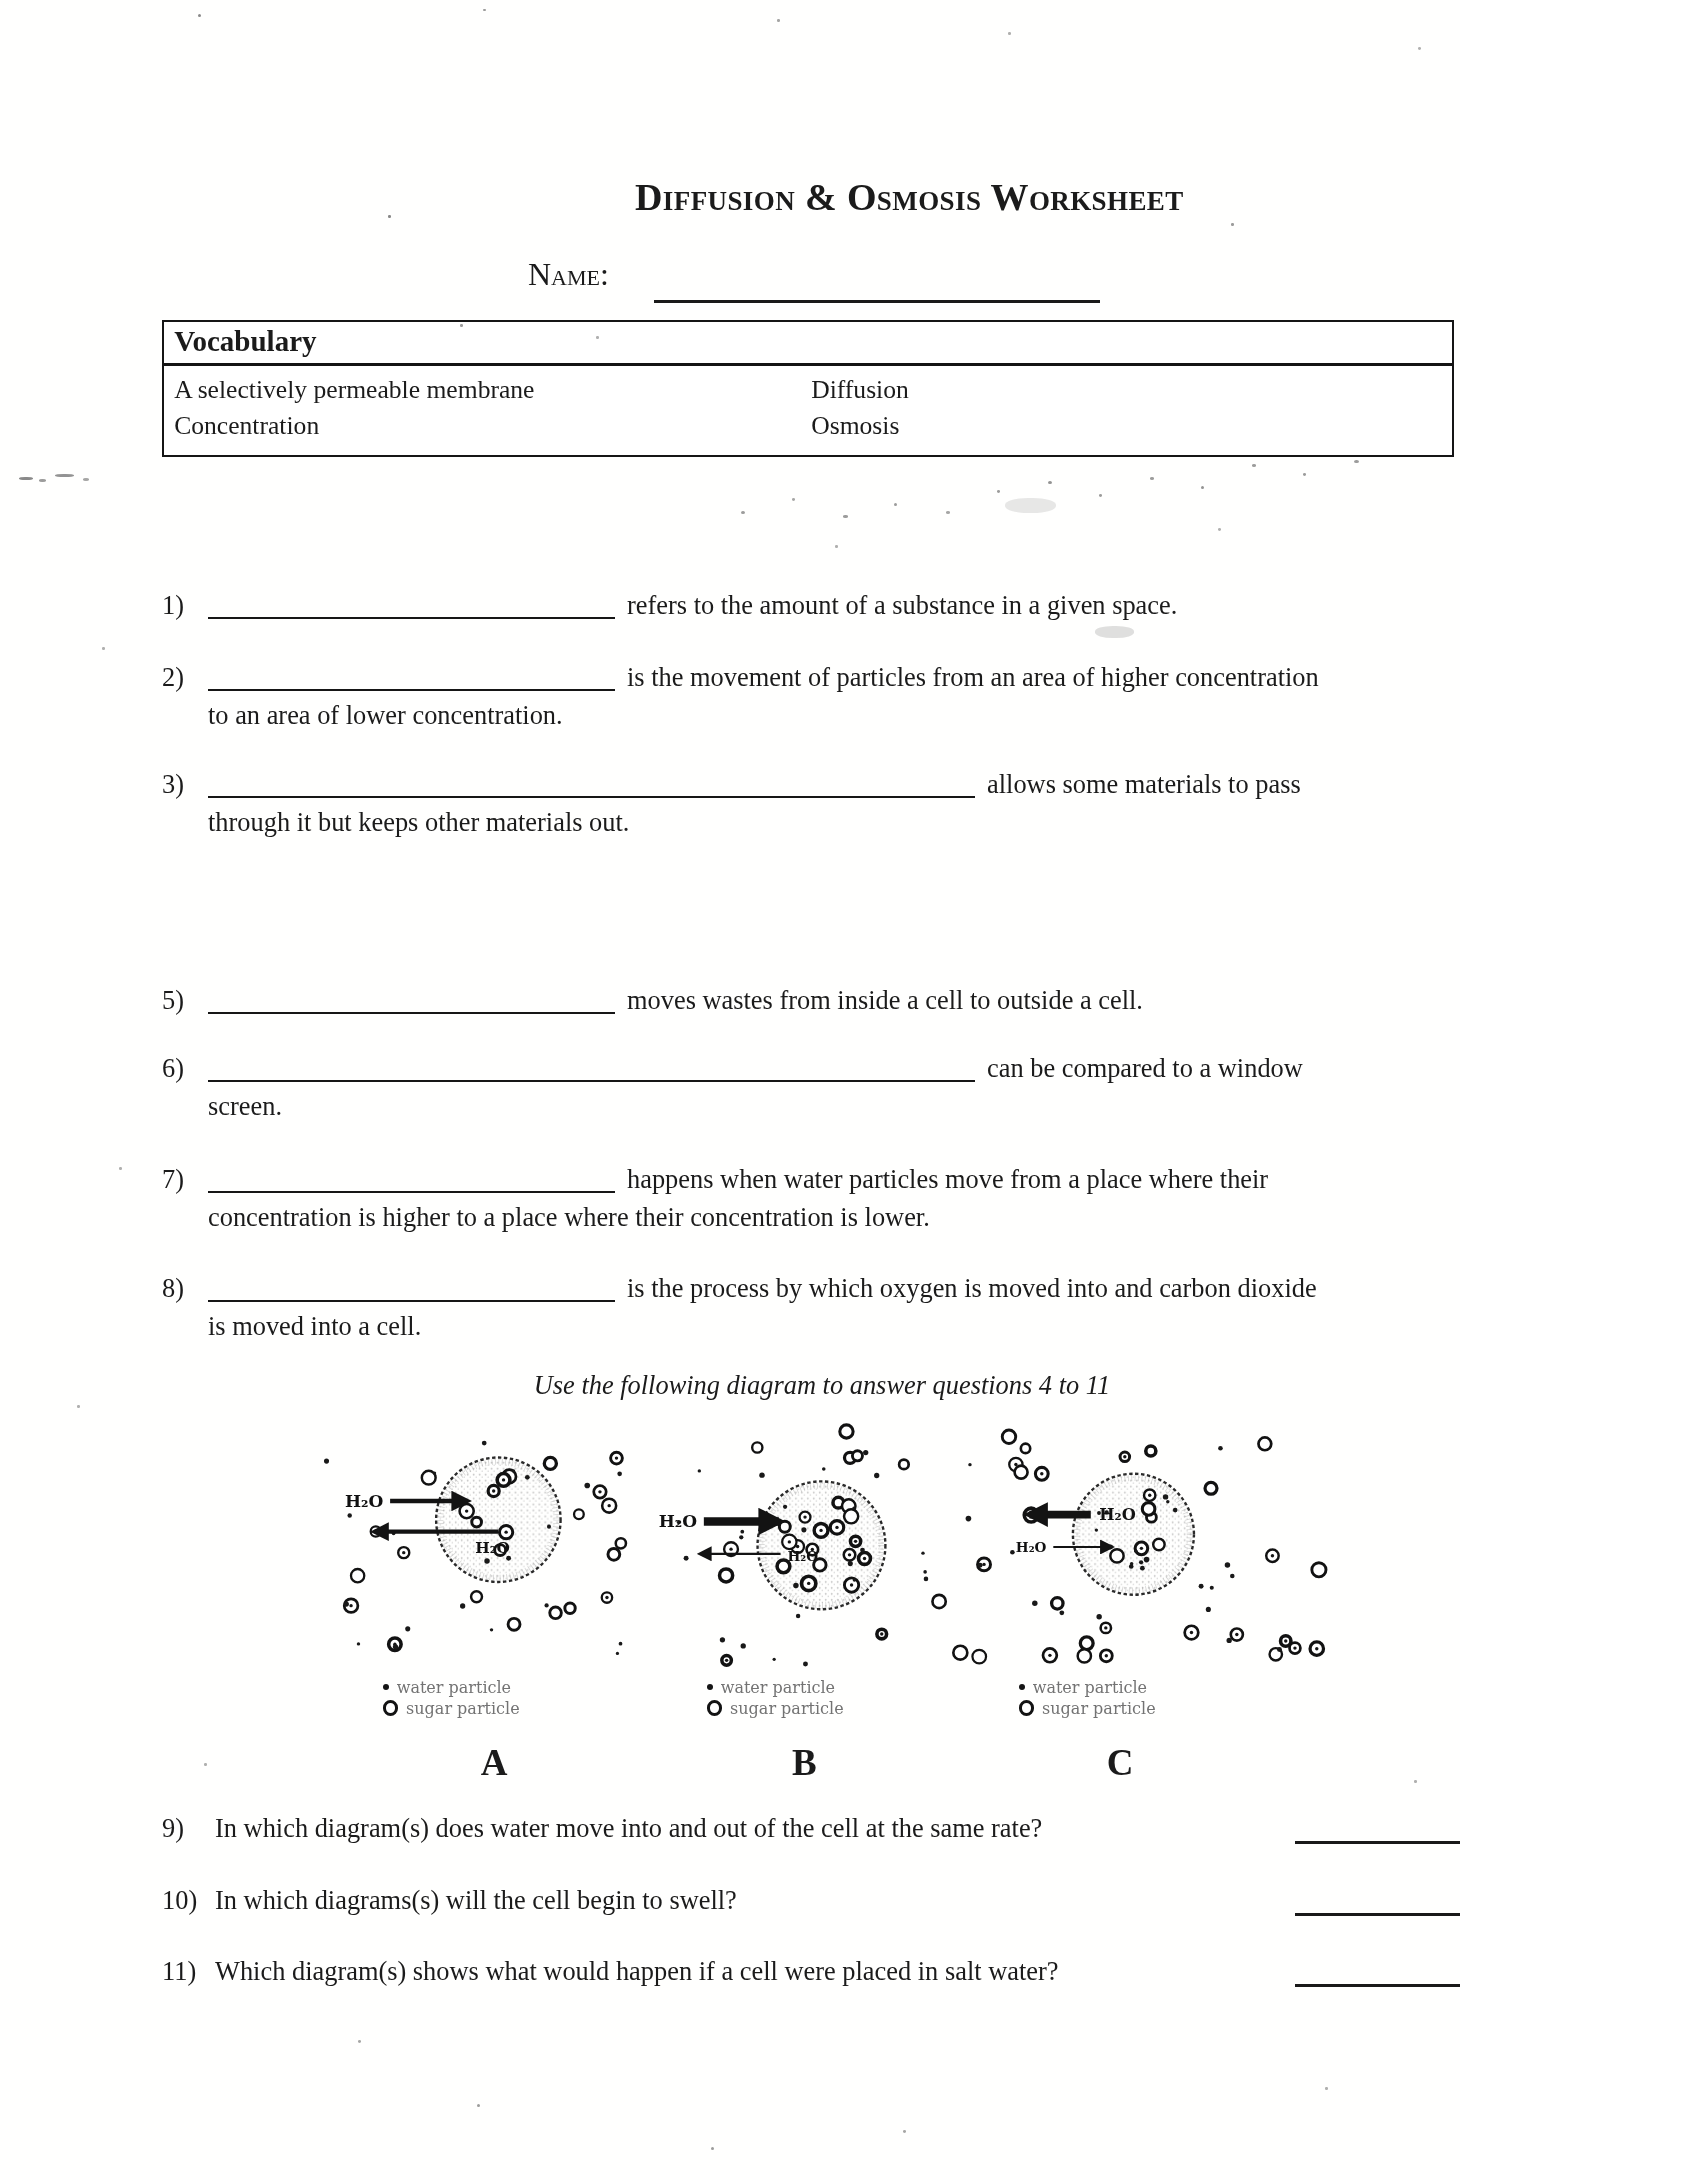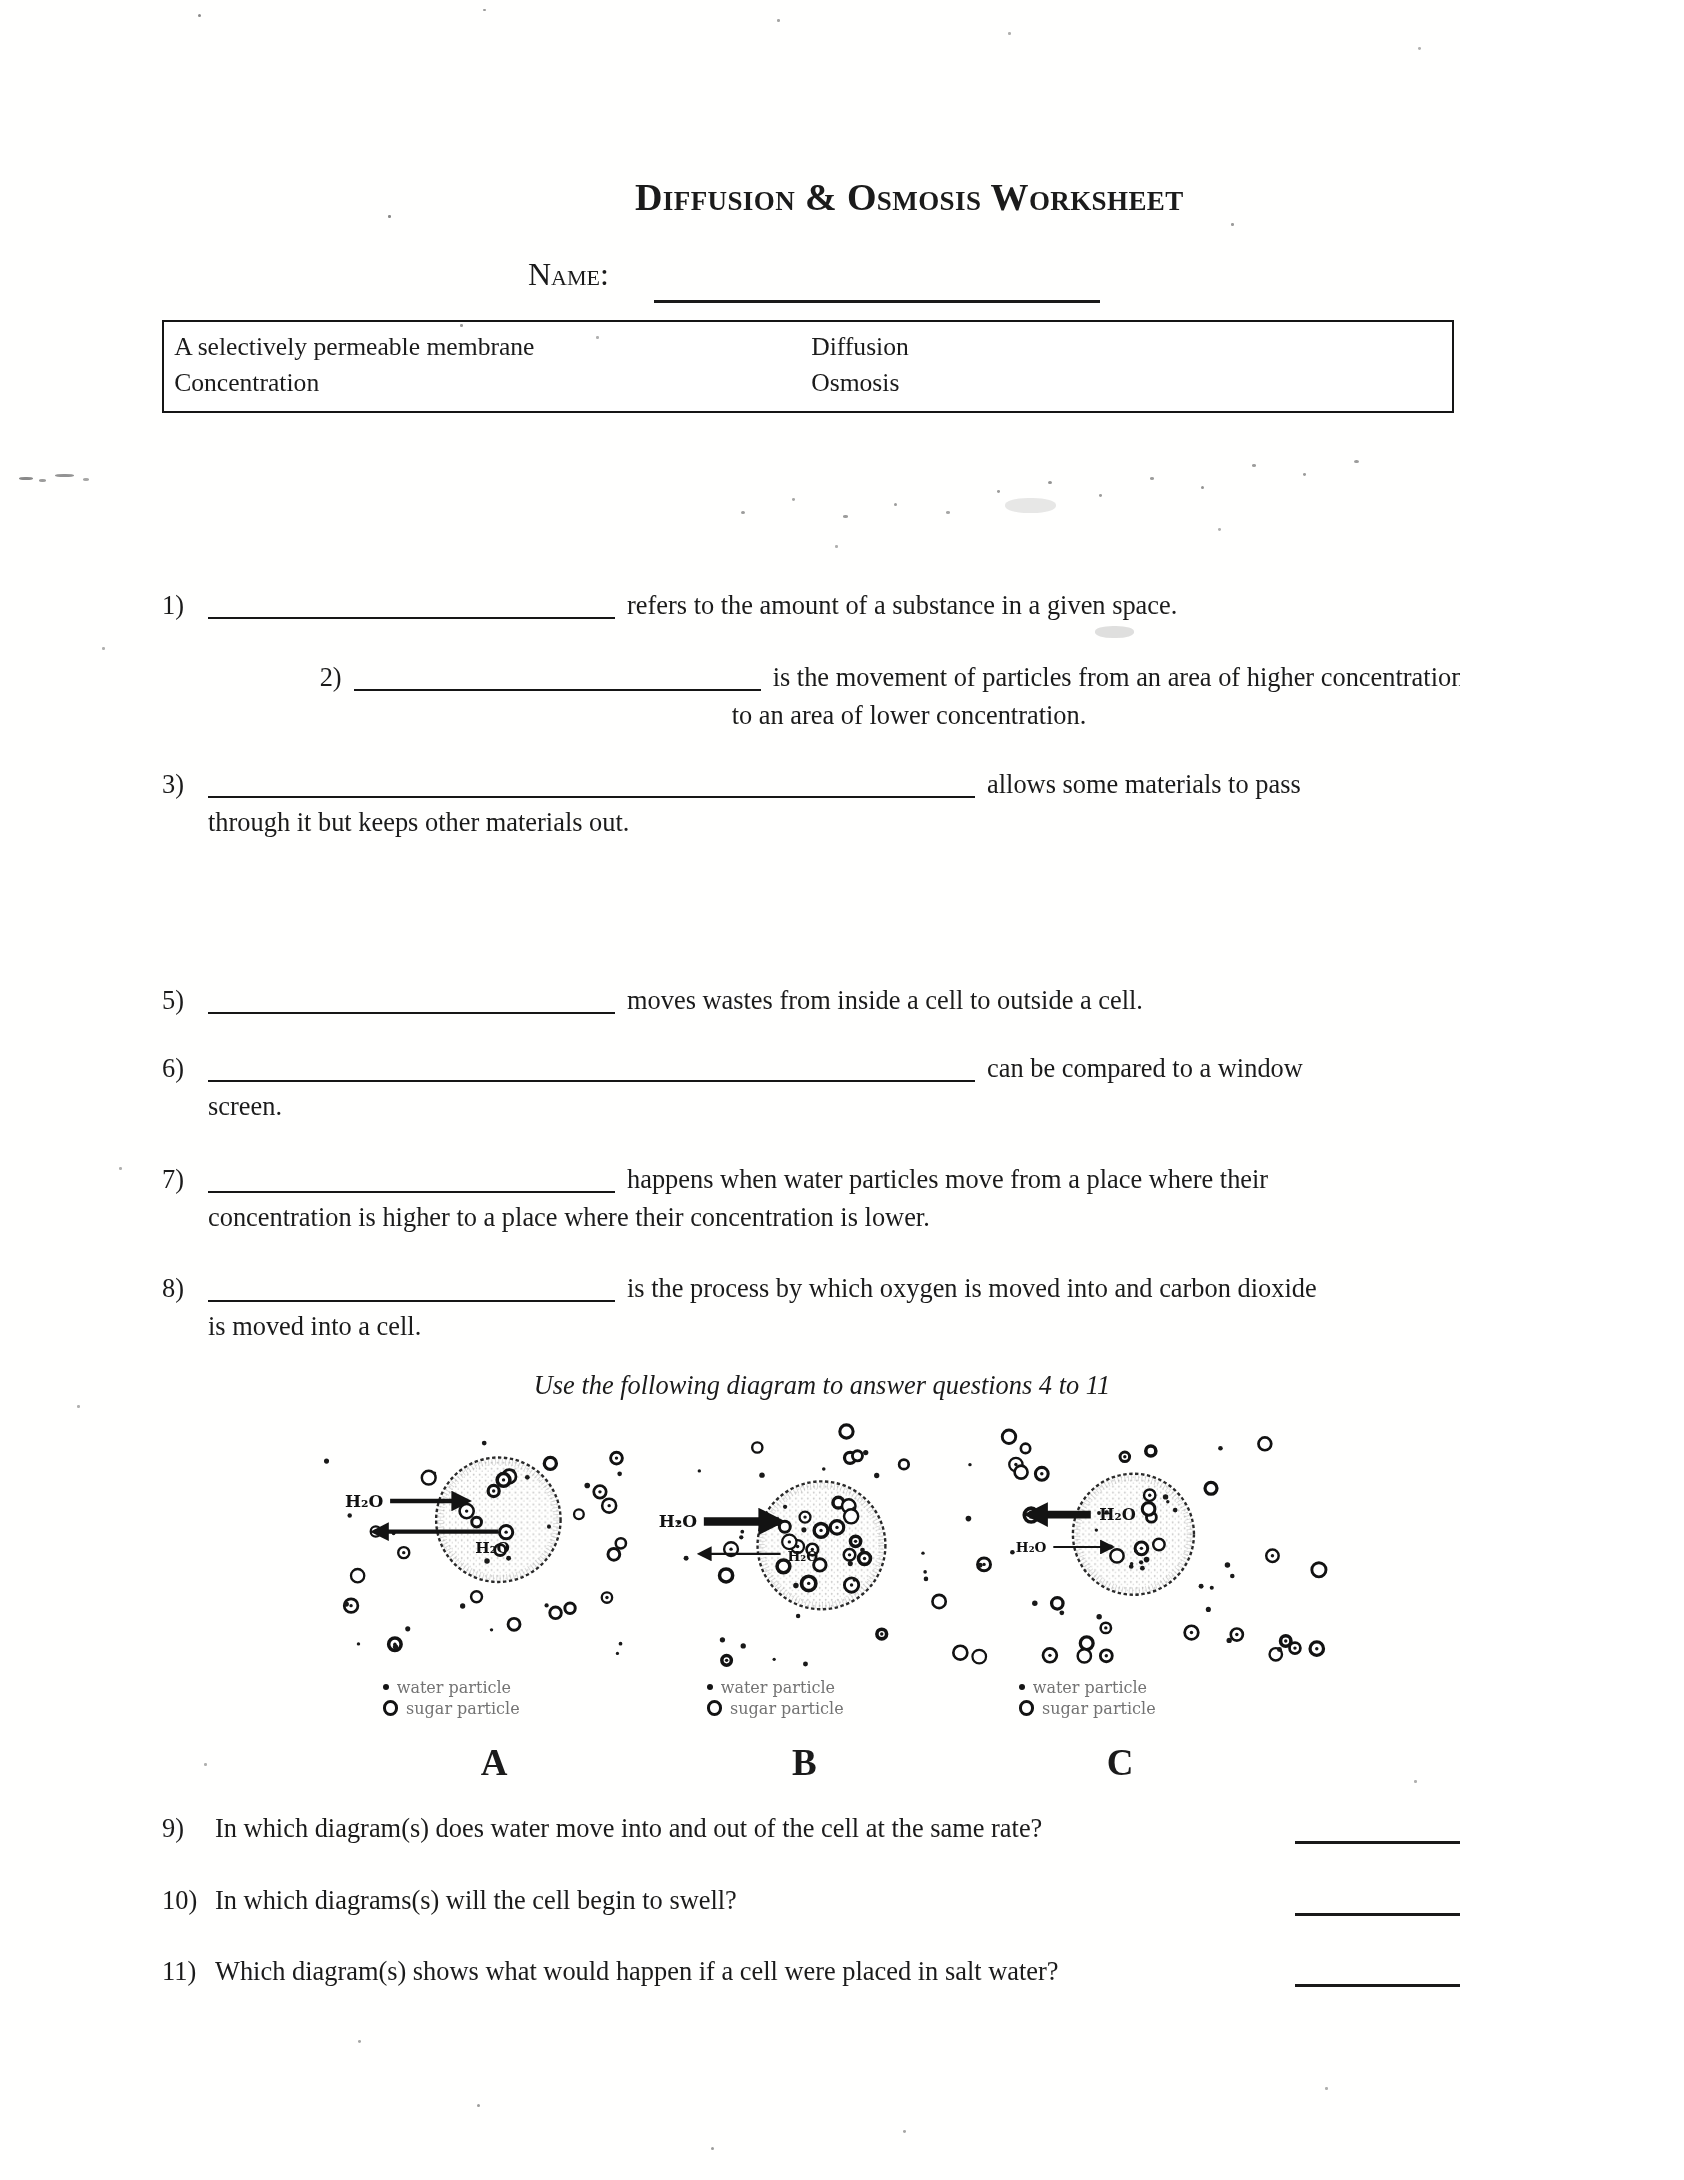--- a/index.html
+++ b/index.html
@@ -36,35 +36,36 @@
 </style>
 </head>
 <body>
 
 <div id="page">
   <div class="title">Diffusion &amp; Osmosis Worksheet</div>
   <span class="nlabel">Name:</span>
   <span class="nline"></span>
 
   <div class="vocab">
+    <div class="vocab-h">Vocabulary</div>
     <div class="vocab-body">
       <div class="vrow">
         <span class="vcell1">A selectively permeable membrane</span>
         <span class="vcell2">Diffusion</span>
       </div>
       <div class="vrow">
         <span class="vcell1">Concentration</span>
         <span class="vcell2">Osmosis</span>
       </div>
     </div>
   </div>
 
   <div class="caption">Use the following diagram to answer questions 4 to 11</div>
 <div class="qrow" style="top: 586px;"><span class="qnum">1)</span><span class="blank short"></span><span class="qtext">refers to the amount of a substance in a given space.</span></div>
-    <div class="qrow" style="top: 658px; text-align: center;"><span class="qnum">2)</span><span class="blank short"></span><span class="qtext">is the movement of particles from an area of higher concentration</span><div class="qline2">to an area of lower concentration.</div></div>
+    <div class="qrow" style="top: 658px;"><span class="qnum">2)</span><span class="blank short"></span><span class="qtext">is the movement of particles from an area of higher concentration</span><div class="qline2">to an area of lower concentration.</div></div>
     <div class="qrow" style="top: 765px;"><span class="qnum">3)</span><span class="blank long"></span><span class="qtext">allows some materials to pass</span><div class="qline2">through it but keeps other materials out.</div></div>
     <div class="qrow" style="top: 981px;"><span class="qnum">5)</span><span class="blank short"></span><span class="qtext">moves wastes from inside a cell to outside a cell.</span></div>
     <div class="qrow" style="top: 1049px;"><span class="qnum">6)</span><span class="blank long"></span><span class="qtext">can be compared to a window</span><div class="qline2">screen.</div></div>
     <div class="qrow" style="top: 1160px;"><span class="qnum">7)</span><span class="blank short"></span><span class="qtext">happens when water particles move from a place where their</span><div class="qline2">concentration is higher to a place where their concentration is lower.</div></div>
     <div class="qrow" style="top: 1269px;"><span class="qnum">8)</span><span class="blank short"></span><span class="qtext">is the process by which oxygen is moved into and carbon dioxide</span><div class="qline2">is moved into a cell.</div></div>
     <div class="diag" style="left: 281px;">
       <svg width="358" height="256" viewBox="0 0 420 300">
         <defs>
           <pattern id="pat0" width="7" height="7" patternUnits="userSpaceOnUse">
             <circle cx="2" cy="2" r="1.1" fill="#9a9a9a"></circle>

